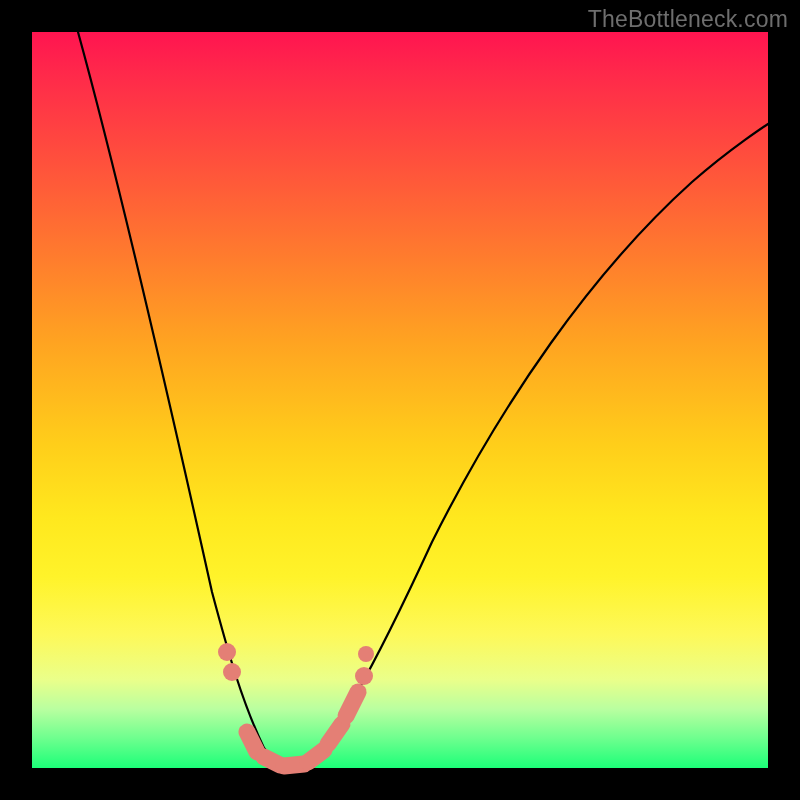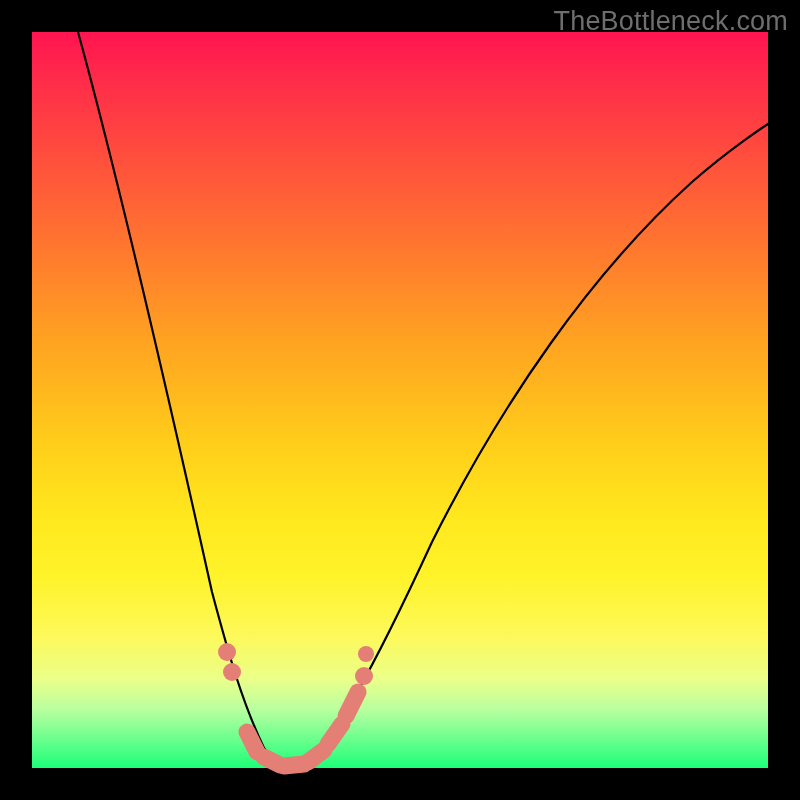--- a/index.html
+++ b/index.html
@@ -41,21 +41,21 @@
       #b9ffa0 92%,
       #6dff8e 96%,
       #1cff78 100%
     );
   }
   .watermark {
     position: absolute;
     top: 6px;
     right: 12px;
     color: #6e6e6e;
-    font-size: 27px;
+    font-size: 23px;
     letter-spacing: 0.2px;
     user-select: none;
   }
   svg.curve {
     position: absolute;
     left: 0;
     top: 0;
     width: 736px;
     height: 736px;
     overflow: visible;

